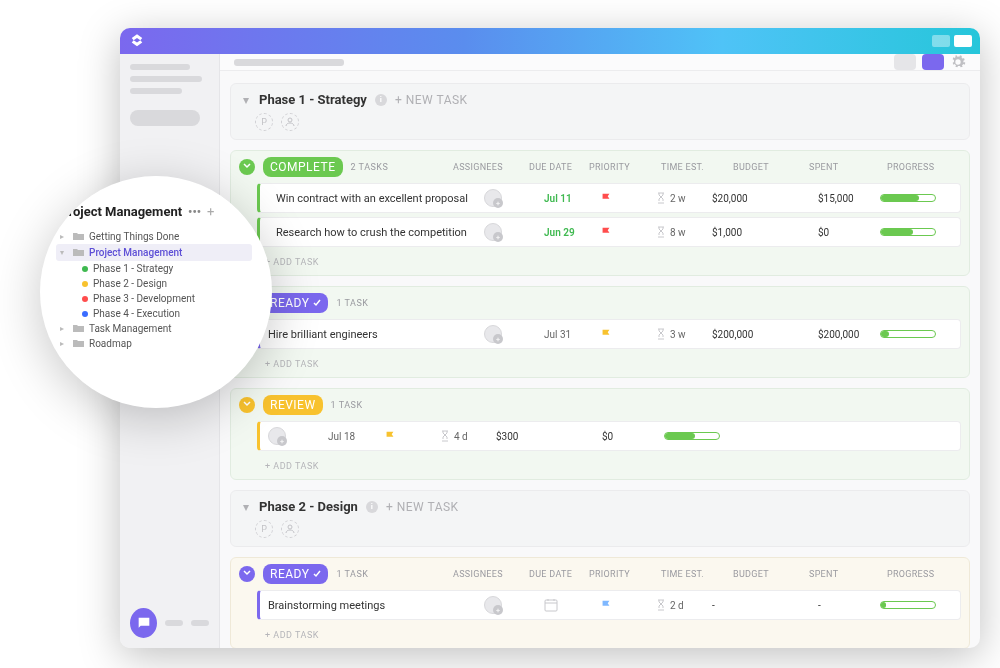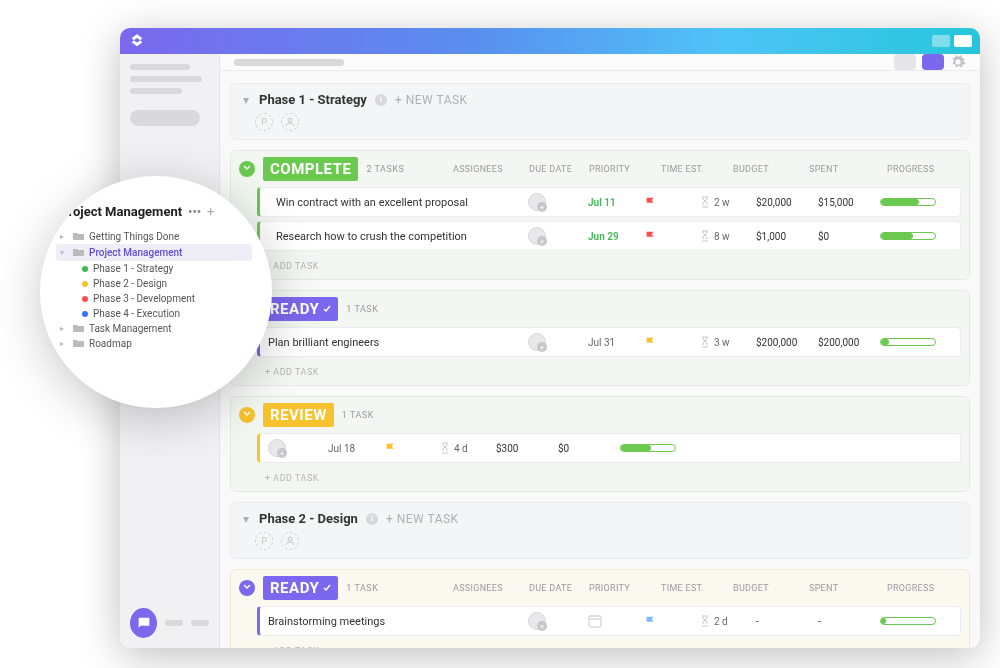--- a/index.html
+++ b/index.html
@@ -85,22 +85,22 @@
   font-size:9px; color:#9a9aa0; letter-spacing:0.5px;
   position:relative;
 }
 .chevron-circle { width:16px; height:16px; border-radius:50%; display:flex; align-items:center; justify-content:center; color:#fff; flex-shrink:0; }
 .chevron-circle svg { width:8px; height:8px; }
 .chevron-circle.green { background:#6bc950; }
 .chevron-circle.purple { background:#7b68ee; }
 .chevron-circle.yellow { background:#f8c22e; }
 
 .status-pill {
-  font-size:15px; font-weight:700; color:#fff; letter-spacing:0.5px;
-  padding:3px 7px; border-radius:2px;
+  font-size:12px; font-weight:400; color:#fff; letter-spacing:0.5px;
+  padding:3px 7px; border-radius:8px;
   display:inline-flex; align-items:center; gap:4px;
 }
 .status-pill.complete { background:#6bc950; }
 .status-pill.ready { background:#7b68ee; }
 .status-pill.review { background:#f8c22e; }
 
 .count { color:#9a9aa0; font-size:9px; }
 
 .cols { display:flex; gap:16px; margin-left:auto; }
 .colh { width:62px; font-size:9px; color:#9a9aa0; text-transform:uppercase; letter-spacing:0.3px; }
@@ -130,21 +130,21 @@
 .task-name .title { white-space:nowrap; overflow:hidden; text-overflow:ellipsis; }
 .no-entry { width:11px; height:11px; border-radius:50%; background:#ff5a5a; position:relative; flex-shrink:0; }
 .no-entry::after { content:''; position:absolute; left:2px; right:2px; top:50%; height:2px; background:#fff; transform:translateY(-50%); border-radius:1px; }
 
 .cell { font-size:10px; color:#666; display:flex; align-items:center; }
 .cell.assignees { width:60px; }
 .cell.due { width:56px; }
 .cell.priority { width:56px; }
 .cell.time { width:56px; gap:4px; }
 .cell.budget { width:62px; color:#333; }
-.cell.spent { width:62px; color:#333; }
+.cell.spent { width:62px; color:#333;margin-left:44px; }
 .cell.progress { width:72px; }
 
 .avatar { width:18px; height:18px; border-radius:50%; background:#e8e8eb; border:1px solid #d8d8db; position:relative; }
 .avatar .plus { position:absolute; bottom:-2px; right:-2px; width:10px; height:10px; border-radius:50%; background:#c8c8cc; color:#fff; font-size:8px; display:flex; align-items:center; justify-content:center; }
 
 .due.green { color:#3fb950; font-weight:600; }
 .flag { width:12px; height:12px; }
 .flag.red { color:#ff4d4d; }
 .flag.yellow { color:#f8c22e; }
 .flag.blue { color:#7fb8ff; }
@@ -342,21 +342,21 @@
                   </svg>
                 </span>
         <span class="status-pill ready">READY <svg width="8" height="8" viewBox="0 0 8 8" style="stroke:#fff">
                     <use href="#check"></use>
                   </svg></span>
         <span class="count">1 TASK</span>
 
       </div>
       <div class="task-row ready">
     <div class="task-name">
-                  <span class="title">Plan brilliant engineers</span>
+                  <span class="title">Hire brilliant engineers</span>
                 </div>
     <div class="cell assignees">
                   <div class="avatar">
                     <div class="plus">+</div>
                   </div>
                 </div>
     <div class="cell due ">
                   <span class="">Jul 31</span>
                 </div>
     <div class="cell priority">

